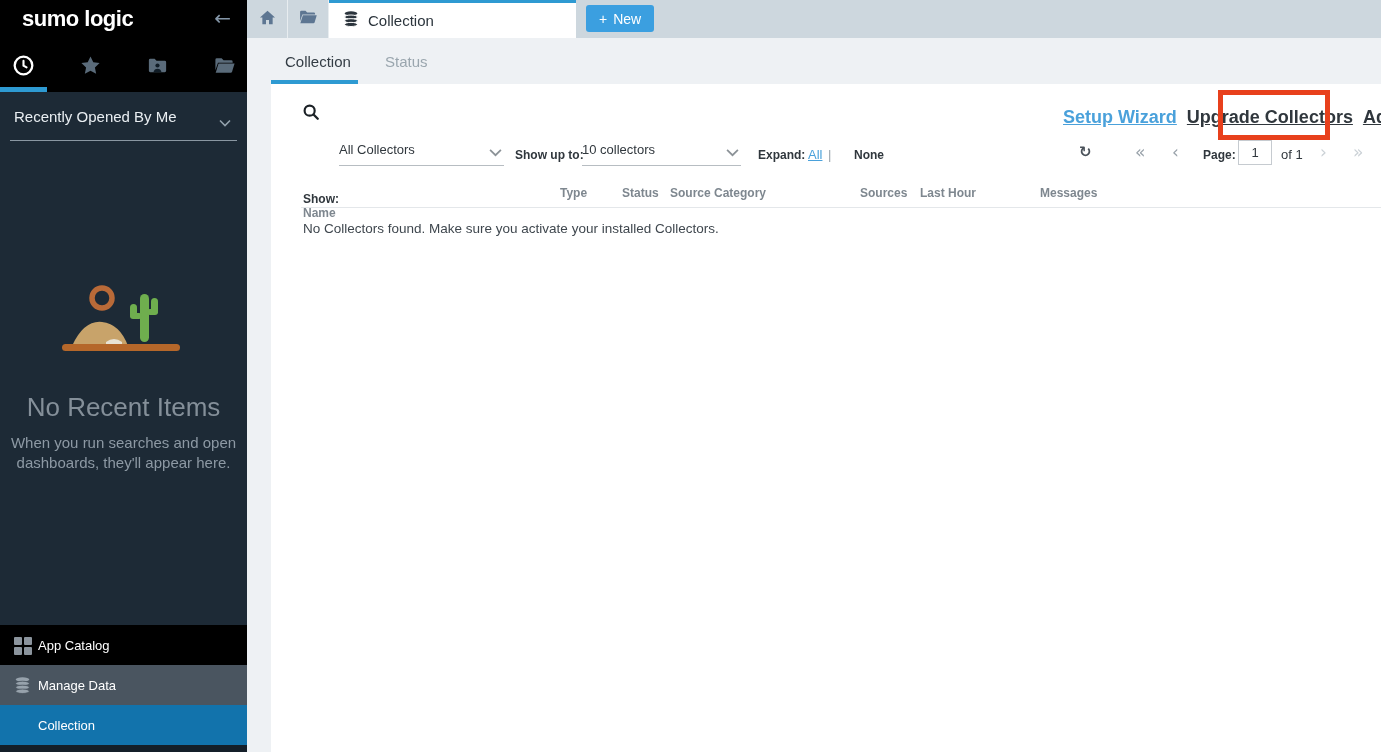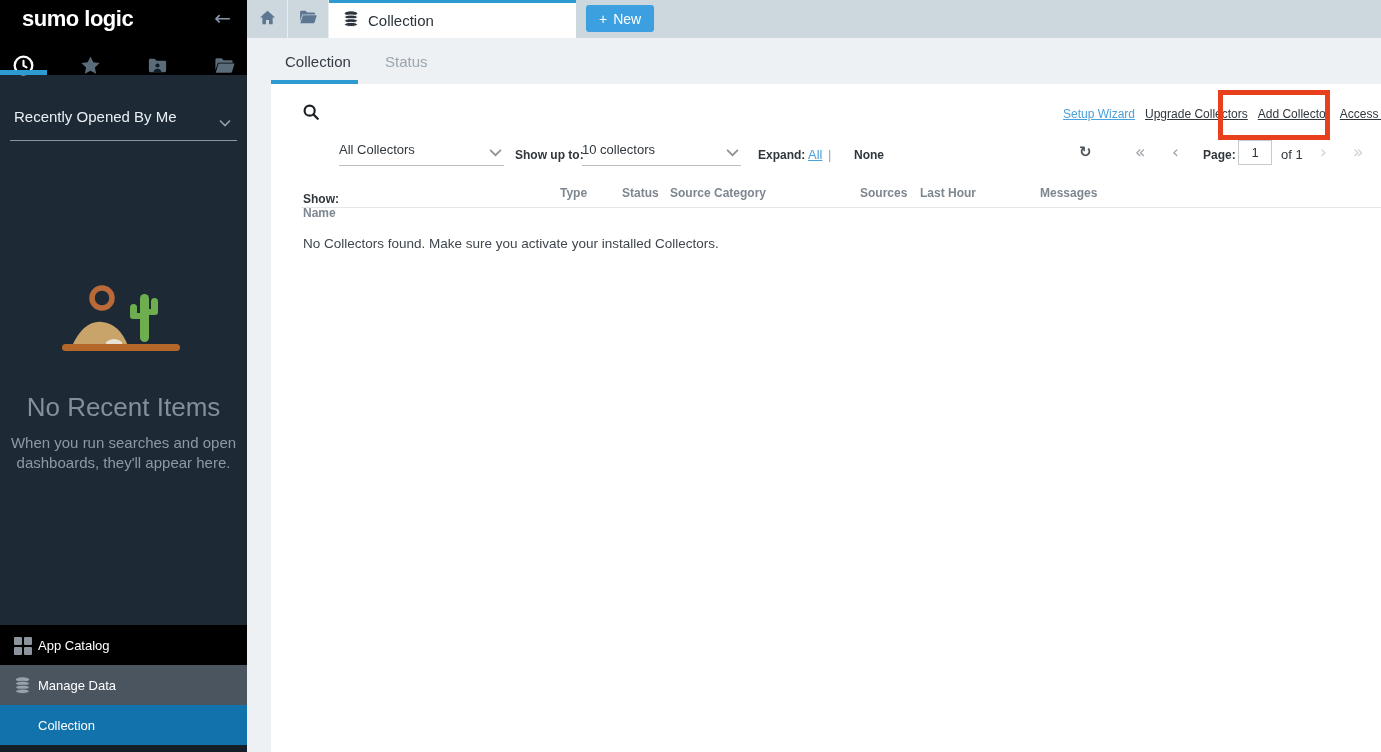--- a/index.html
+++ b/index.html
@@ -2,21 +2,21 @@
 <html><head>
 <meta charset="utf-8">
 <style>
   * { margin:0; padding:0; box-sizing:border-box; }
   html,body { width:1381px; height:752px; overflow:hidden; }
   body { font-family:"Liberation Sans", sans-serif; background:#fff; position:relative; }
   .glyph { font-family:"DejaVu Sans", sans-serif; }
 
   
   #sidebar { position:absolute; left:0; top:0; width:247px; height:752px; background:#1d2a36; }
-  .sb-header { position:absolute; left:0; top:0; width:247px; height:75px; background:#000; }
+  .sb-header { position:absolute; left:0; top:0; width:247px; height:92px; background:#000; }
   .logo { position:absolute; left:22px; top:6px; color:#fff; font-size:22px; font-weight:bold; letter-spacing:-0.5px; }
   .back-arrow { position:absolute; right:16px; top:6px; color:#8496a8; font-size:20px; cursor:pointer; }
   .sb-icon { position:absolute; top:54px; width:24px; height:24px; color:#5a6b7a; text-align:center; }
   .active-bar { position:absolute; left:0; bottom:0; width:47px; height:5px; background:#2e9ad2; }
   .recent { position:absolute; left:10px; top:104px; width:227px; padding:4px 4px 14px 4px; border-bottom:1px solid #8a97a2; cursor:pointer; }
   .recent-label { color:#e9eef2; font-size:15px; }
   .recent-chev { position:absolute; right:6px; top:9px; }
   .empty-state { position:absolute; left:0; top:282px; width:247px; text-align:center; }
   .empty-title { margin-top:26px; font-size:26px; color:#848f99; font-weight:normal; }
   .empty-sub { margin:10px auto 0; width:232px; font-size:15px; line-height:1.3; color:#8d99a4; }
@@ -41,40 +41,40 @@
   .subtab { position:absolute; top:15px; font-size:15px; cursor:pointer; }
   #subtab-collection { left:38px; color:#333c44; }
   #subtab-status { left:138px; color:#9aa6ae; }
   .subtab-underline { position:absolute; left:24px; top:42px; width:87px; height:4px; background:#2e9ad2; }
 
   .content { position:absolute; left:24px; top:84px; width:1110px; height:668px; background:#fff; }
   .search-icon { position:absolute; left:31px; top:19px; }
   .search-input { position:absolute; left:60px; top:17px; width:660px; height:22px; border:none; outline:none; font-family:"Liberation Sans",sans-serif; font-size:15px; color:#333; background:transparent; }
   .search-input::placeholder { color:#9aa1a8; opacity:1; }
   .links-row { position:absolute; left:792px; top:23px; display:flex; gap:10px; white-space:nowrap; }
-  .top-link { font-size:12px; font-weight:normal; color:#30373d; text-decoration:underline; cursor:pointer; }
+  .top-link { font-size:18px; font-weight:bold; color:#30373d; text-decoration:underline; cursor:pointer; }
   .top-link.blue { color:#4aa1db; }
 
   .ctl-label { position:absolute; top:64px; font-size:12px; font-weight:bold; color:#30373d; }
   .ctl-select { position:absolute; top:56px; height:26px; border-bottom:1px solid #b7bdc2; cursor:pointer; }
   .ctl-select .val { font-size:13px; color:#30373d; }
   .ctl-select svg { position:absolute; right:2px; top:8px; }
   .expand-all { position:absolute; left:537px; top:63px; font-size:13px; color:#4aa1db; text-decoration:underline; cursor:pointer; }
   .expand-div { position:absolute; left:557px; top:63px; font-size:13px; color:#9aa3ab; }
   .expand-none { position:absolute; left:567px; top:64px; font-size:12px; font-weight:bold; color:#30373d; cursor:pointer;padding-left:16px; }
   .refresh { position:absolute; left:808px; top:59px; font-size:15px; font-weight:bold; color:#4a525a; cursor:pointer; }
   .pg { position:absolute; top:58px; font-size:17px; cursor:pointer; }
   .pg.ena { color:#9aa3ab; } .pg.dis { color:#ccd2d7; }
   .page-label { position:absolute; left:932px; top:64px; font-size:12px; font-weight:bold; color:#30373d; }
   .page-input { position:absolute; left:967px; top:56px; width:34px; height:25px; border:1px solid #c6cbd0; text-align:center; font-family:"Liberation Sans",sans-serif; font-size:13px; color:#30373d; outline:none; }
   .page-total { position:absolute; left:1010px; top:63px; font-size:13px; color:#30373d; }
 
   .th { position:absolute; top:102px; font-size:12px; font-weight:bold; color:#7e878f; }
   .th-border { position:absolute; left:30px; top:123px; width:1080px; height:1px; background:#e4e7ea; }
-  .empty-msg { position:absolute; left:32px; top:137px; font-size:13.5px; color:#3f474e;margin-top:15px; }
+  .empty-msg { position:absolute; left:32px; top:137px; font-size:13.5px; color:#3f474e; }
 
   .annotation-box { position:absolute; left:1218px; top:90px; width:112px; height:50px; border:5px solid #e8401c; z-index:10; pointer-events:none; }
 </style>
 </head>
 <body>
 
 <div id="sidebar">
   <div class="sb-header">
     <div class="logo">sumo logic</div>
     <div class="back-arrow glyph">←</div>

